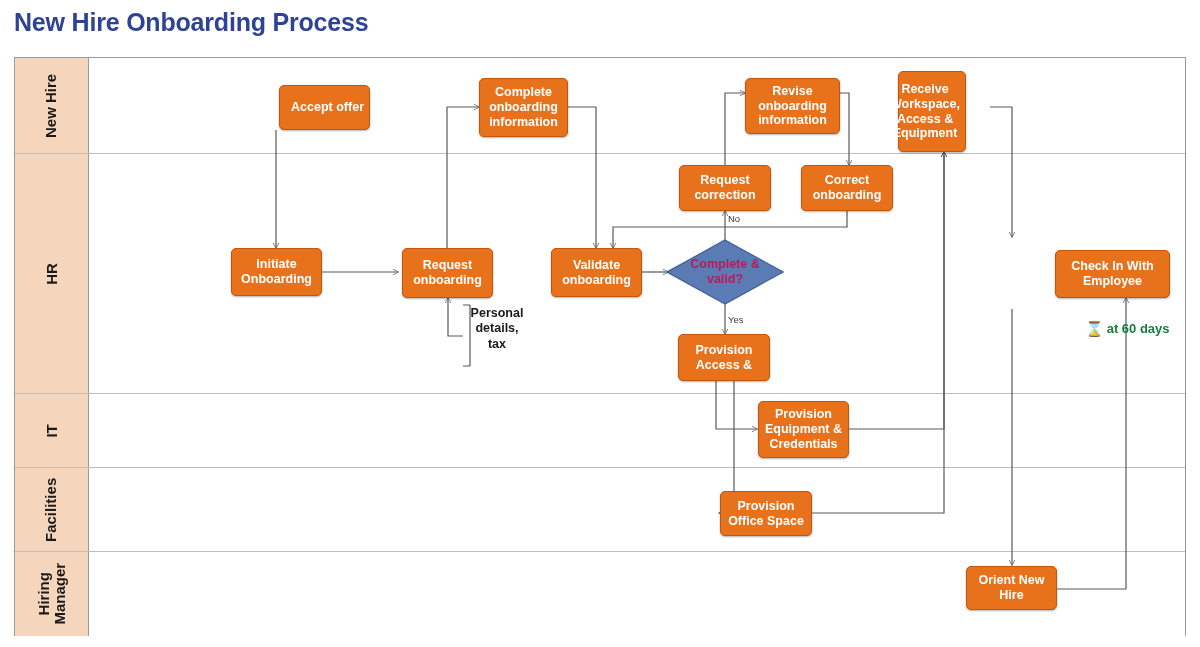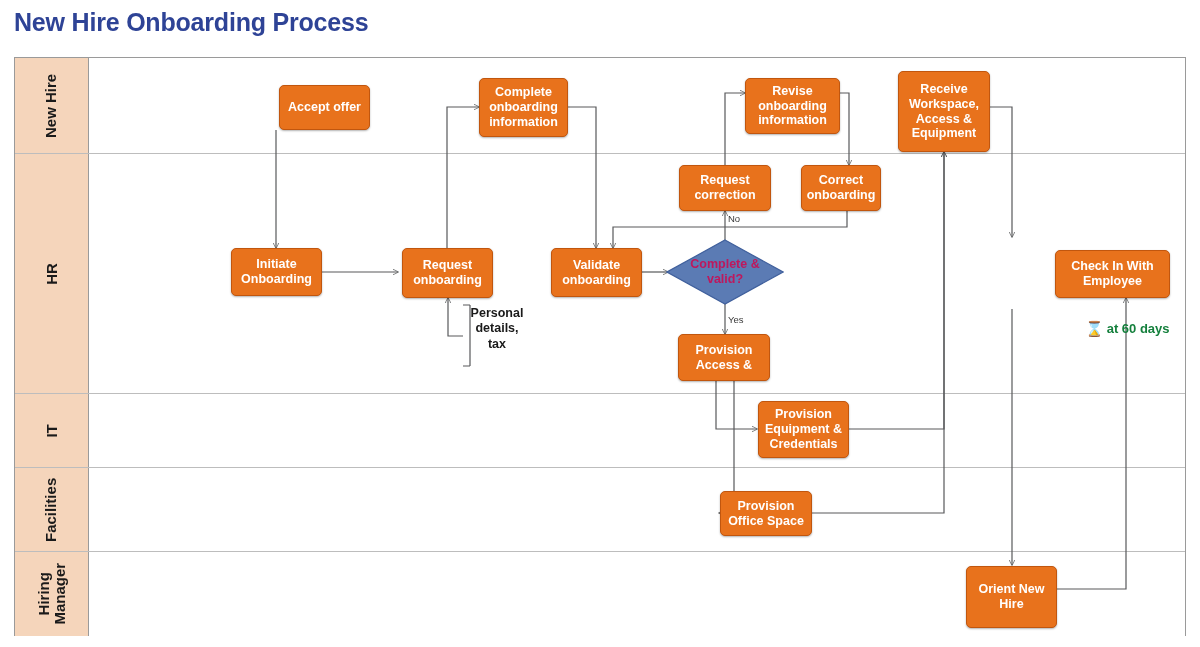--- a/index.html
+++ b/index.html
@@ -102,20 +102,21 @@
     font-weight: bold;
     font-size: 12.5px;
     line-height: 1.18;
     padding: 2px 5px;
   }
   .node.process {
     background: #E8721C;
     border: 1px solid #C1560E;
     border-radius: 5px;
     box-shadow: 0 1px 2px rgba(0,0,0,0.30);
+    justify-content: flex-end;
   }
   .node.decision {
     background: transparent;
     border: none;
     box-shadow: none;
   }
   .decision-shape {
     position: absolute;
     left: 0; top: 0;
     width: 100%; height: 100%;
@@ -263,41 +264,41 @@
   </div>
 
   <div class="node process" style="left:479px;top:78px;width:89px;height:59px;">
     <span>Complete onboarding information</span>
   </div>
 
   <div class="node process" style="left:745px;top:78px;width:95px;height:56px;">
     <span>Revise onboarding information</span>
   </div>
 
-  <div class="node process" style="left:898px;top:71px;width:92px;height:81px;">
+  <div class="node process" style="left:898px;top:71px;width:68px;height:81px;">
     <span>Receive Workspace, Access &amp; Equipment</span>
   </div>
 
   <div class="node process" style="left:231px;top:248px;width:91px;height:48px;">
     <span>Initiate Onboarding</span>
   </div>
 
   <div class="node process" style="left:402px;top:248px;width:91px;height:50px;">
     <span>Request onboarding</span>
   </div>
 
   <div class="node process" style="left:551px;top:248px;width:91px;height:49px;">
     <span>Validate onboarding</span>
   </div>
 
   <div class="node process" style="left:679px;top:165px;width:92px;height:46px;">
     <span>Request correction</span>
   </div>
 
-  <div class="node process" style="left:801px;top:165px;width:80px;height:46px;">
+  <div class="node process" style="left:801px;top:165px;width:92px;height:46px;">
     <span>Correct onboarding</span>
   </div>
 
   <div class="node decision" style="left:666px;top:239px;width:118px;height:66px;">
     <svg class="decision-shape" viewBox="0 0 118 66" preserveAspectRatio="none">
       <polygon points="59,1 117,33 59,65 1,33" fill="#5B7BB4" stroke="#3F5F9C" stroke-width="1.2"></polygon>
     </svg>
     <span class="decision-label">Complete &amp; valid?</span>
   </div>
 
@@ -311,21 +312,21 @@
   </div>
 
   <div class="node process" style="left:758px;top:401px;width:91px;height:57px;">
     <span>Provision Equipment &amp; Credentials</span>
   </div>
 
   <div class="node process" style="left:720px;top:491px;width:92px;height:45px;">
     <span>Provision Office Space</span>
   </div>
 
-  <div class="node process" style="left:966px;top:566px;width:91px;height:62px;">
+  <div class="node process" style="left:966px;top:566px;width:91px;height:44px;">
     <span>Orient New Hire</span>
   </div>
 
   <div class="annotation" style="left:465px;top:306px;width:64px;">
     <span>Personal details, tax</span>
   </div>
 
   <div class="edge-label" style="left:728px;top:213px;">
     <span>No</span>
   </div>

